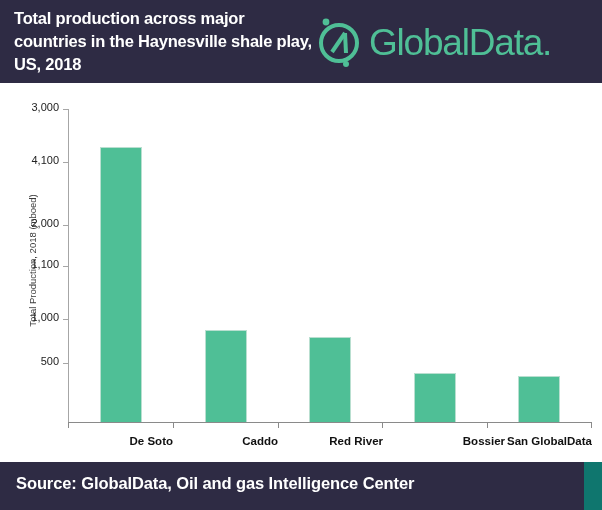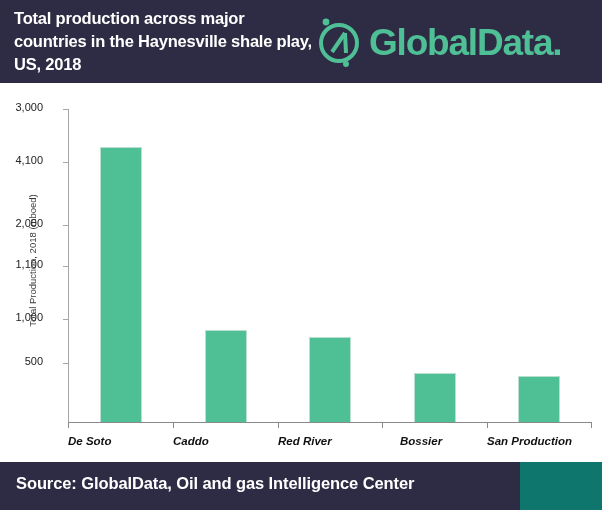--- a/index.html
+++ b/index.html
@@ -49,21 +49,21 @@
     align-items: center;
   }
   .logo-mark {
     width: 52px;
     height: 56px;
     flex: 0 0 auto;
   }
   .logo-text {
     color: #4fbf96;
     font-size: 37px;
-    font-weight: 700;
+    font-weight: 400;
     letter-spacing: -1.2px;
     line-height: 1;
     margin-left: 4px;
     white-space: nowrap;
   }
 
   
   .chart {
     position: absolute;
     left: 0;
@@ -110,21 +110,21 @@
     position: absolute;
     left: -5px;
     width: 5px;
     height: 1px;
     background: #a6a6a6;
   }
   .ytick-label {
     position: absolute;
     right: 100%;
     top: -8px;
-    margin-right: 20px;
+    margin-right: 4px;
     font-size: 11px;
     color: #222222;
     white-space: nowrap;
   }
   .xtick {
     position: absolute;
     top: 339px;
     width: 1px;
     height: 6px;
     background: #8a8a8a;
@@ -132,34 +132,33 @@
   .bar {
     position: absolute;
     background: #4fbf96;
     border: 1px solid #b9dfd0;
     border-bottom: none;
     box-sizing: border-box;
   }
   .xlabel {
     position: absolute;
     top: 352px;
-    text-align: left;
+    text-align: right;
     font-size: 11.5px;
     font-weight: bold;
     color: #111111;
     white-space: nowrap;
-    font-style: italic;
   }
 
   
   .footer {
     position: absolute;
     left: 0;
     top: 462px;
-    width: 520px;
+    width: 584px;
     height: 48px;
     background: #2e2b44;
   }
   .footer-text {
     position: absolute;
     left: 16px;
     top: 12px;
     color: #ffffff;
     font-size: 16.5px;
     font-weight: bold;
@@ -222,21 +221,21 @@
       <div class="bar" id="bar-0" style="left: 32px; width: 42px; top: 64.0817px; height: 274.918px; background: rgb(79, 191, 150);"></div>
       <div class="bar" id="bar-1" style="left: 137px; width: 42px; top: 247.187px; height: 91.8133px; background: rgb(79, 191, 150);"></div>
       <div class="bar" id="bar-2" style="left: 241px; width: 42px; top: 253.968px; height: 85.0317px; background: rgb(79, 191, 150);"></div>
       <div class="bar" id="bar-3" style="left: 346px; width: 42px; top: 289.963px; height: 49.0367px; background: rgb(79, 191, 150);"></div>
       <div class="bar" id="bar-4" style="left: 450px; width: 42px; top: 293.093px; height: 45.9067px; background: rgb(79, 191, 150);"></div>
 
       <div class="xlabel" style="left:0px;width:105px">De Soto</div>
       <div class="xlabel" style="left:210px;width:105px">Red River</div>
       <div class="xlabel" style="left:105px;width:105px">Caddo</div>
       <div class="xlabel" style="left:332px;width:105px">Bossier</div>
-      <div class="xlabel" style="left:419px;width:105px">San Production</div>
+      <div class="xlabel" style="left:419px;width:105px">San GlobalData</div>
     </div>
   </div>
 
   <div class="footer">
     <div class="footer-text">Source:  GlobalData, Oil and gas Intelligence Center</div>
   </div>
 
 </div>
 
 </body></html>

